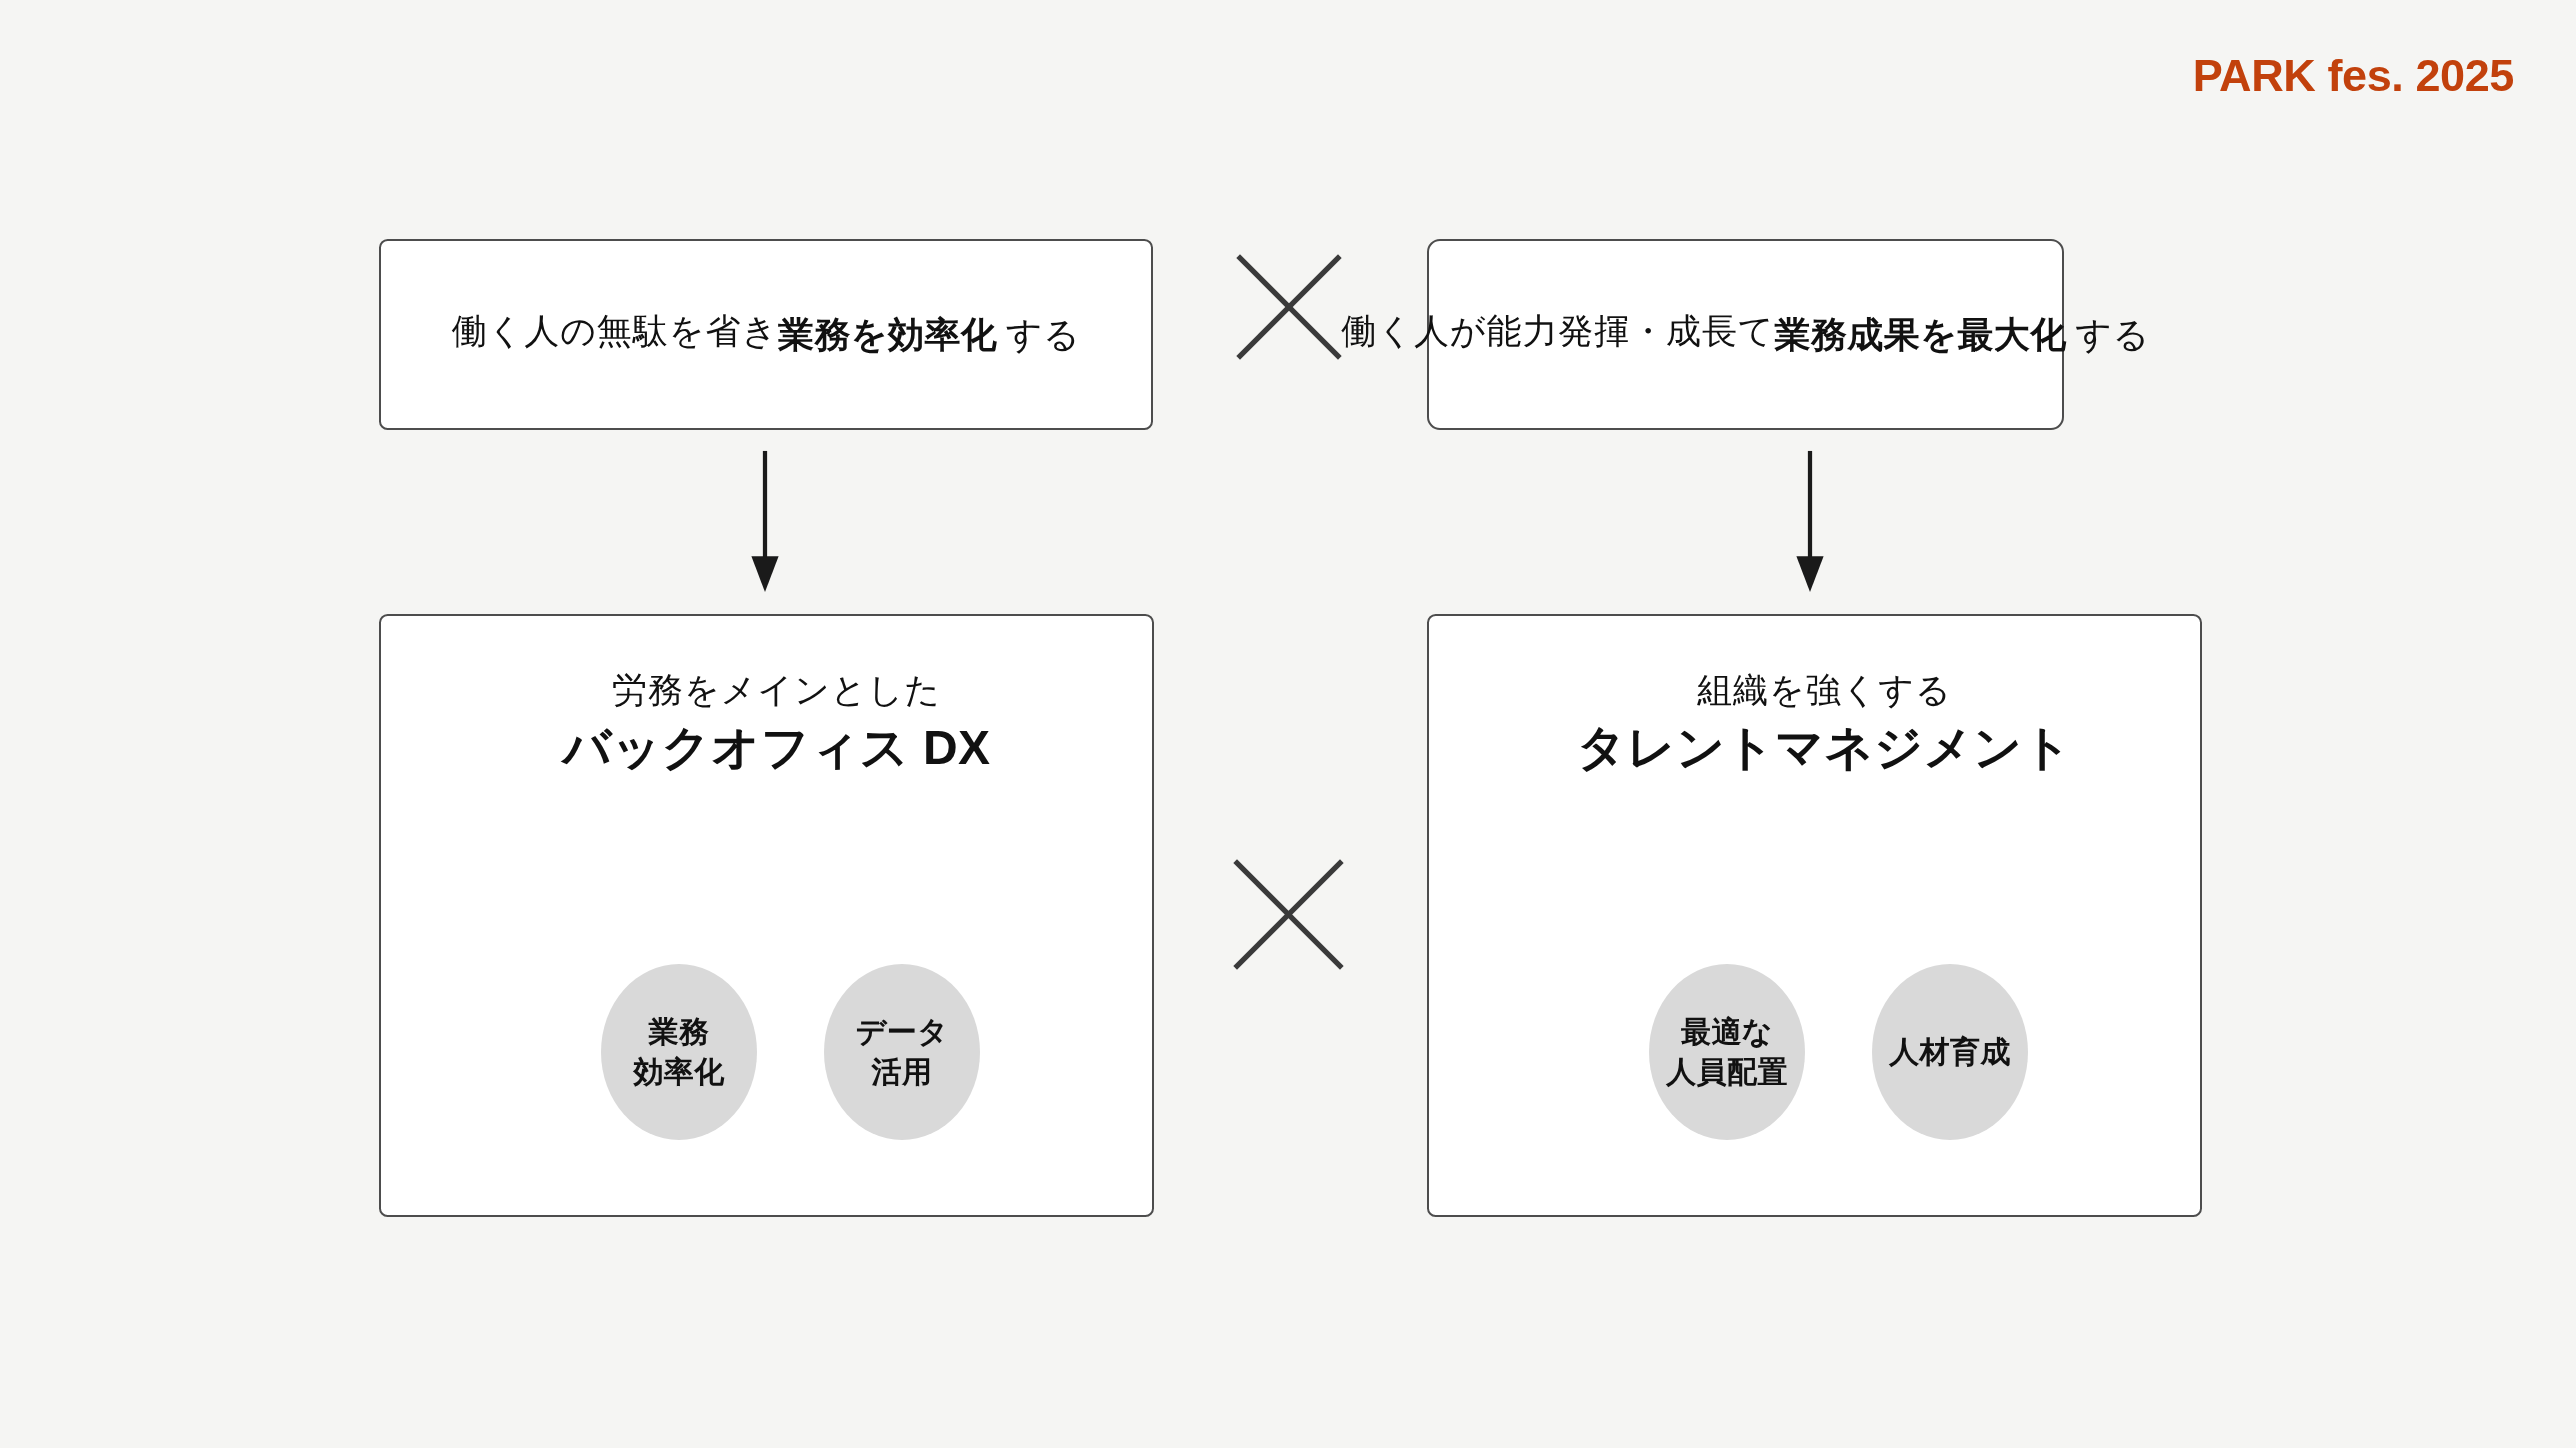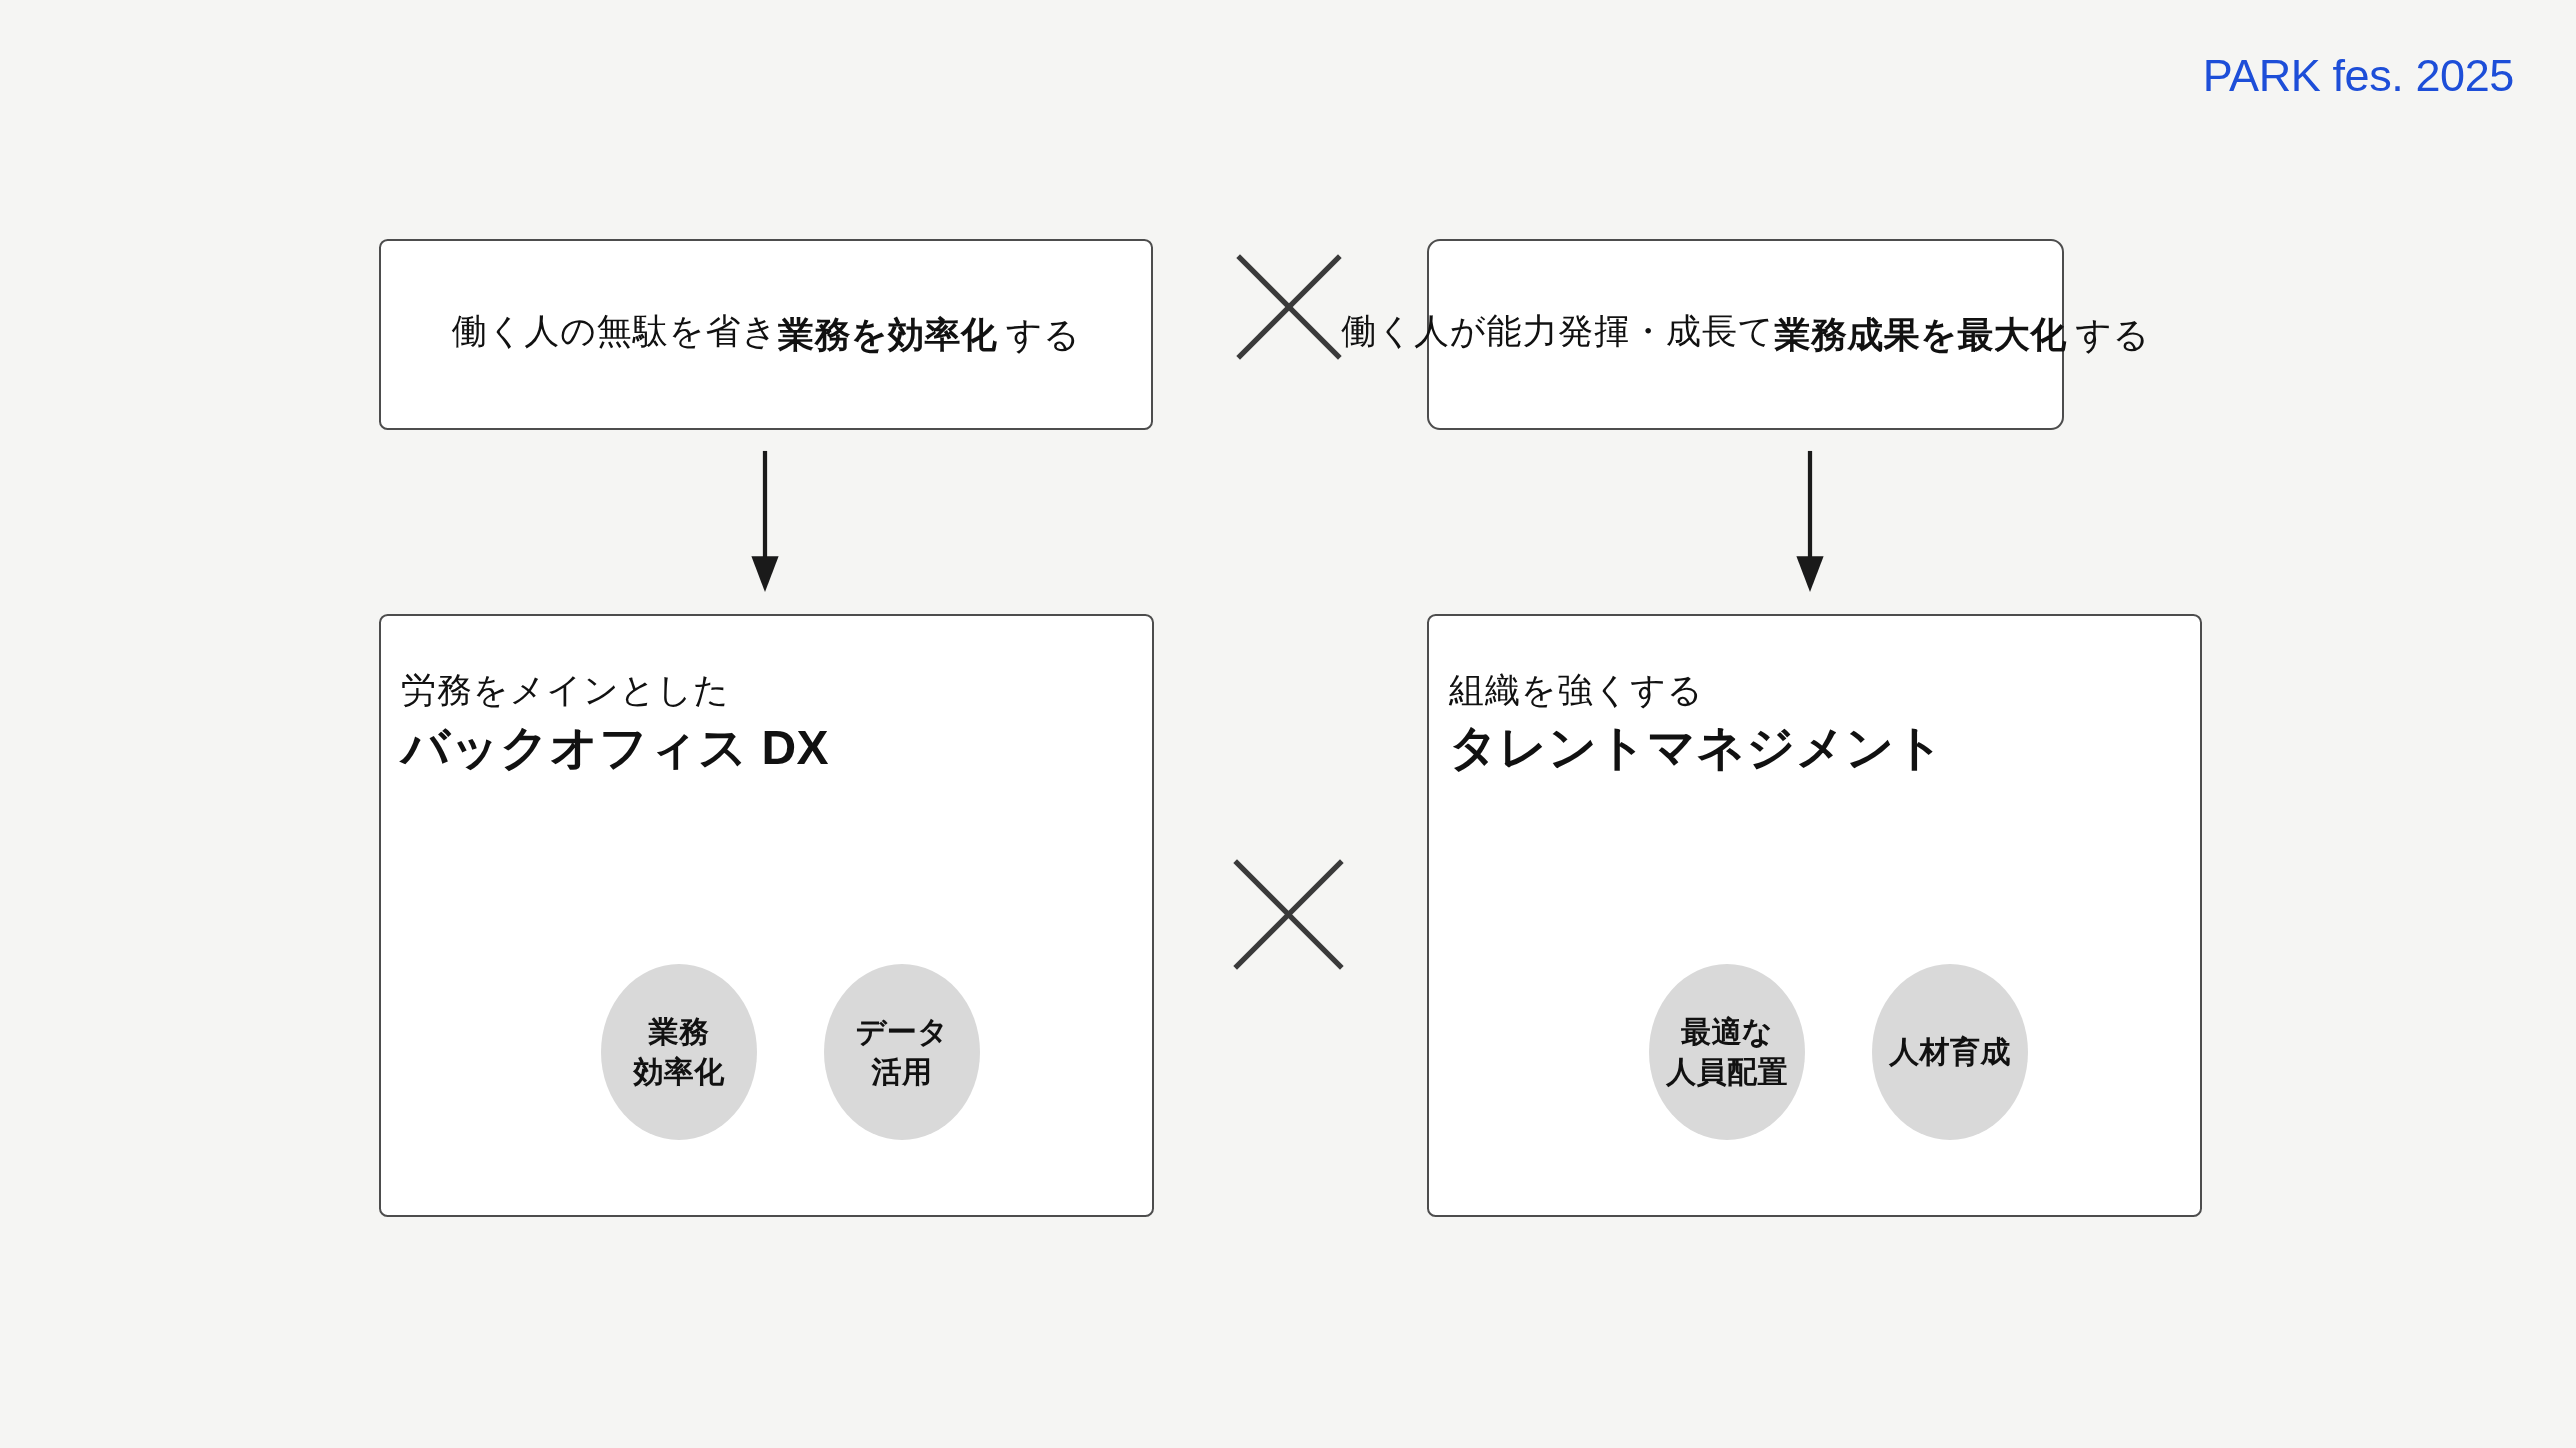--- a/index.html
+++ b/index.html
@@ -19,23 +19,23 @@
     position: absolute;
     inset: 0;
   }
 
   
   .brand {
     position: absolute;
     top: 50px;
     right: 62px;
     font-size: 45px;
-    font-weight: normal;
+    font-weight: bold;
     letter-spacing: -0.4px;
-    color: #1d4ed8;
+    color: #c2410c;
     white-space: nowrap;
   }
 
   
   .box {
     position: absolute;
     background: #ffffff;
     border: 2.1px solid #4d4d4d;
     border-radius: 8.6px;
     box-sizing: border-box;
@@ -81,20 +81,21 @@
     height: 603px;
   }
   .box--bottom-left  { left: 379px;  width: 775px; }
   .box--bottom-right { left: 1427px; width: 775px; }
 
   .pillar-head {
     position: absolute;
     top: 53px;
     left: 0;
     right: 0;
+    text-align: center;
     padding-left: 20px;
   }
   .pillar-sub {
     font-size: 35px;
     font-weight: 400;
     letter-spacing: 0.9px;
     line-height: 1.2;
     margin-bottom: 8.6px;
     white-space: nowrap;
   }

